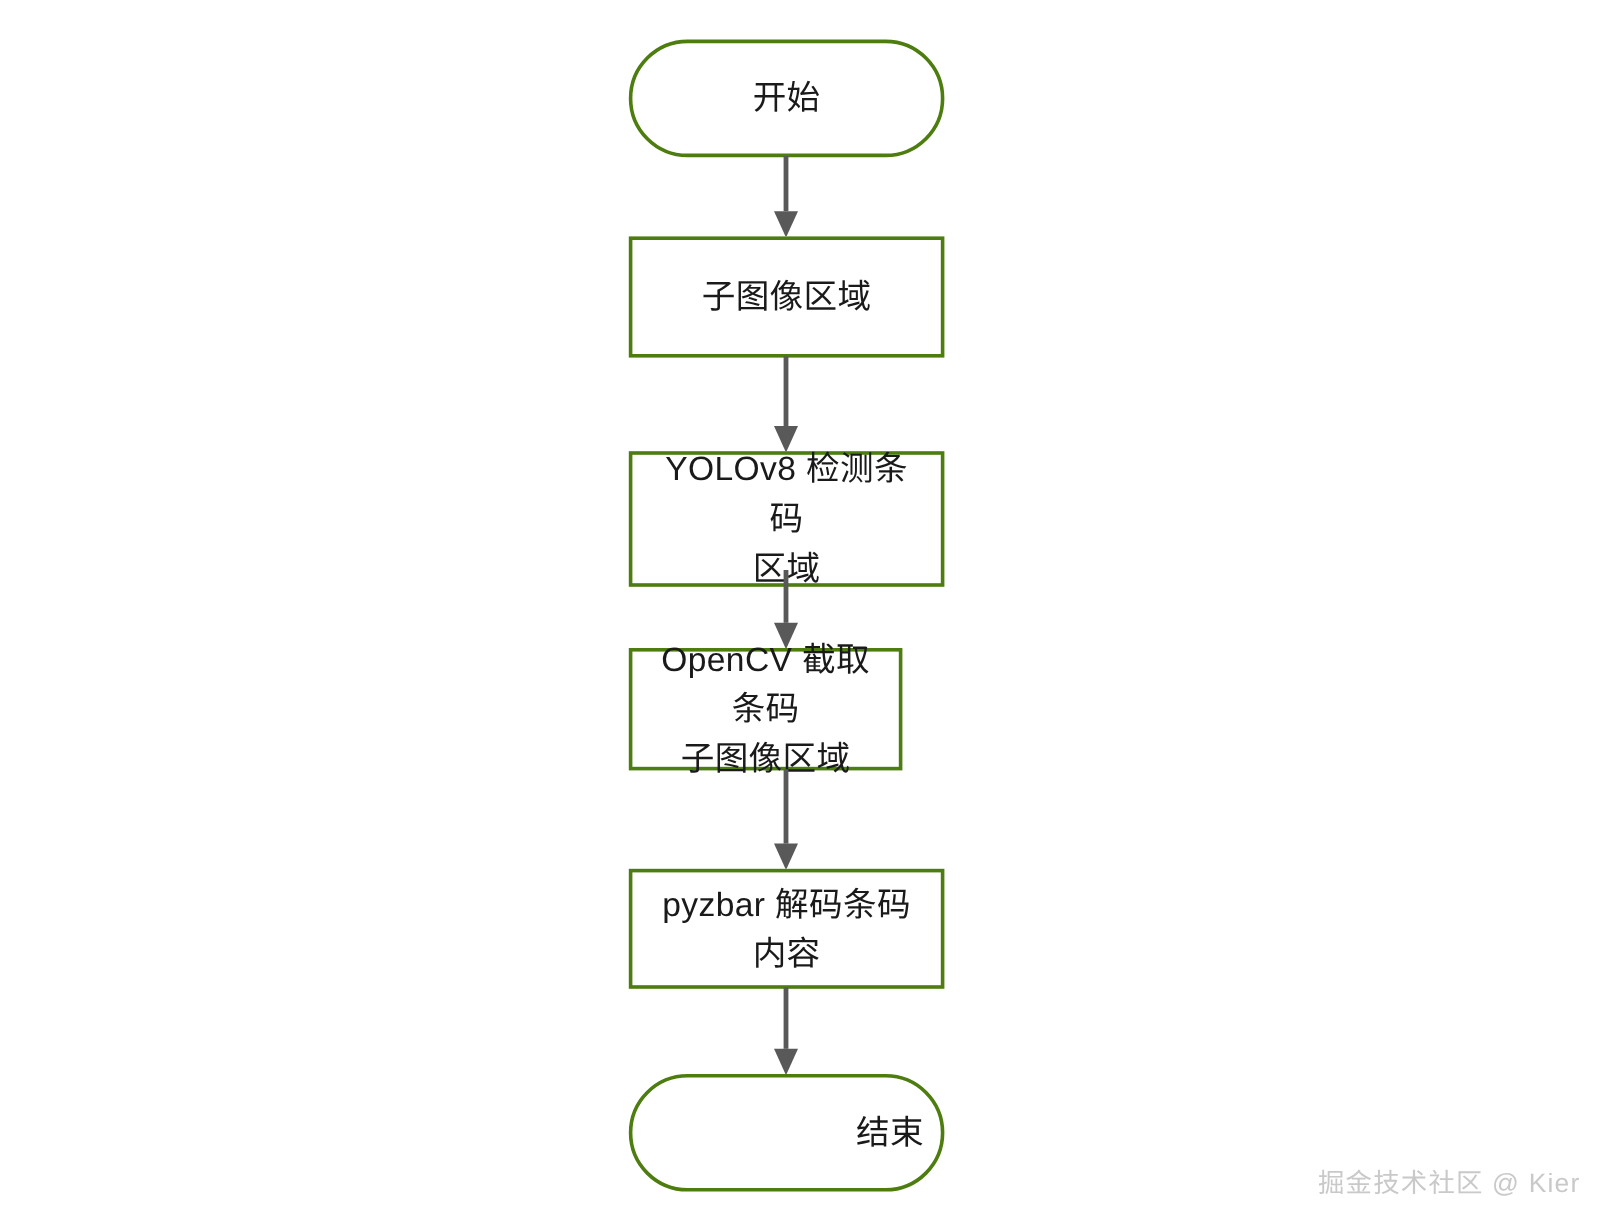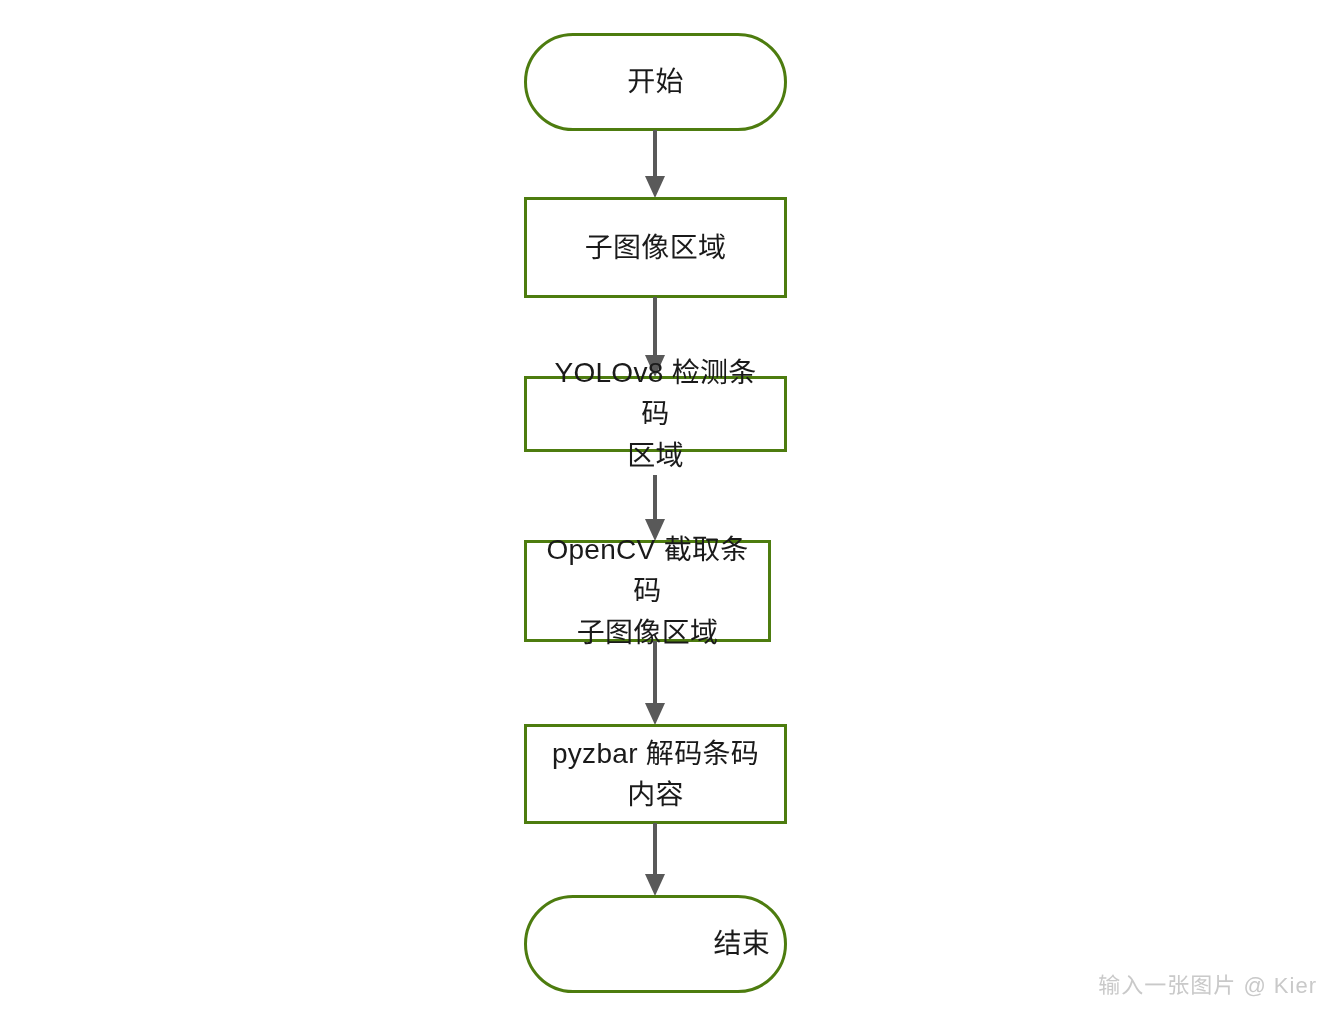--- a/index.html
+++ b/index.html
@@ -46,22 +46,22 @@
     font-size: 28px;
     line-height: 1.48;
     letter-spacing: 0.3px;
     white-space: pre-line;
     padding: 0 14px;
   }
 
   
   #node-start   { left: 524px; top: 33px;  width: 263px; height: 98px; }
   #node-input   { left: 524px; top: 197px; width: 263px; height: 101px; }
-  #node-detect  { left: 524px; top: 376px; width: 263px; height: 76px; }
-  #node-crop    { left: 524px; top: 540px; width: 247px; height: 102px; }
+  #node-detect  { left: 524px; top: 376px; width: 263px; height: 113px; }
+  #node-crop    { left: 524px; top: 540px; width: 228px; height: 102px; }
   #node-decode  { left: 524px; top: 724px; width: 263px; height: 100px; text-align: center; }
   #node-end     { left: 524px; top: 895px; width: 263px; height: 98px; justify-content: flex-end; }
 
   
   .connector {
     position: absolute;
     left: 651px;
     width: 8px;
   }
   .connector .line {
@@ -153,15 +153,15 @@
 
   <div class="connector" id="conn-5">
     <span class="line"></span>
     <span class="arrowhead"></span>
   </div>
 
   <div class="node terminal" id="node-end">
     <span class="node-label">结束</span>
   </div>
 
-  <div id="watermark">输入一张图片 @ Kier</div>
+  <div id="watermark">掘金技术社区 @ Kier</div>
 
 </div>
 
 </body></html>

